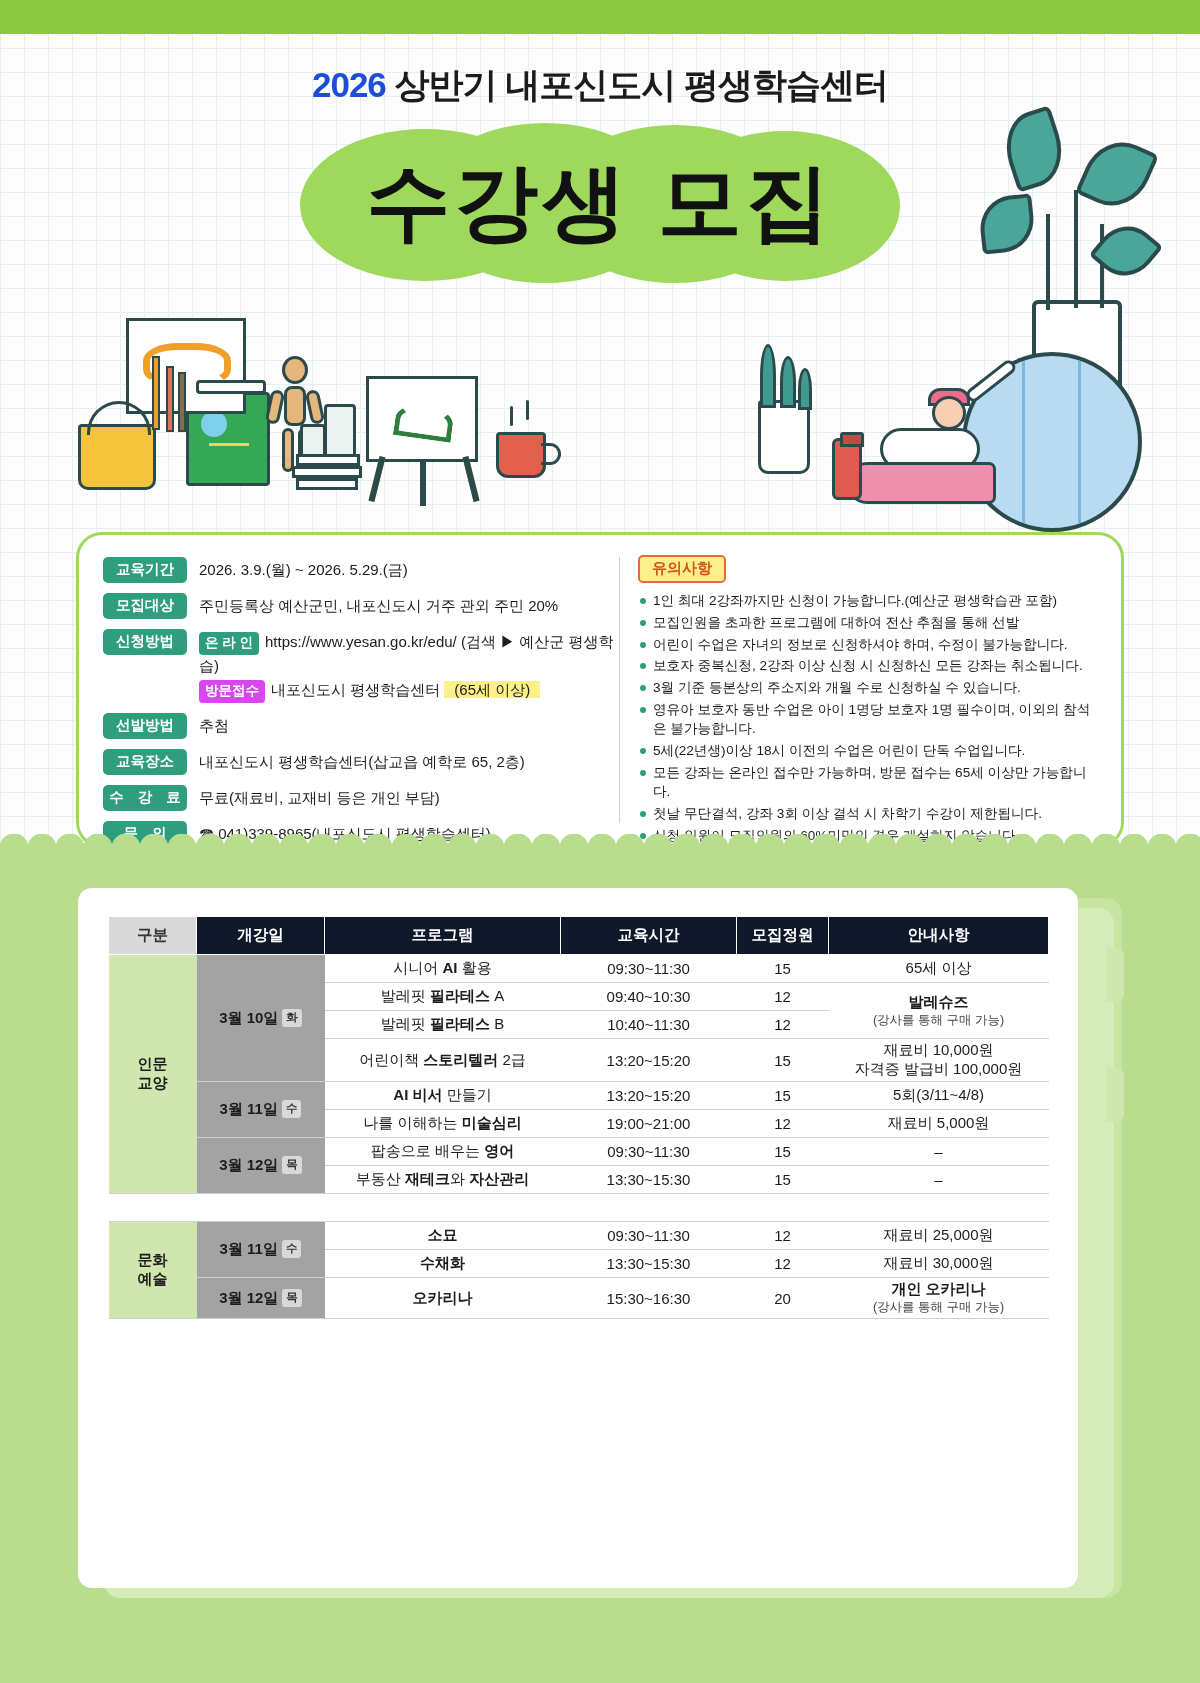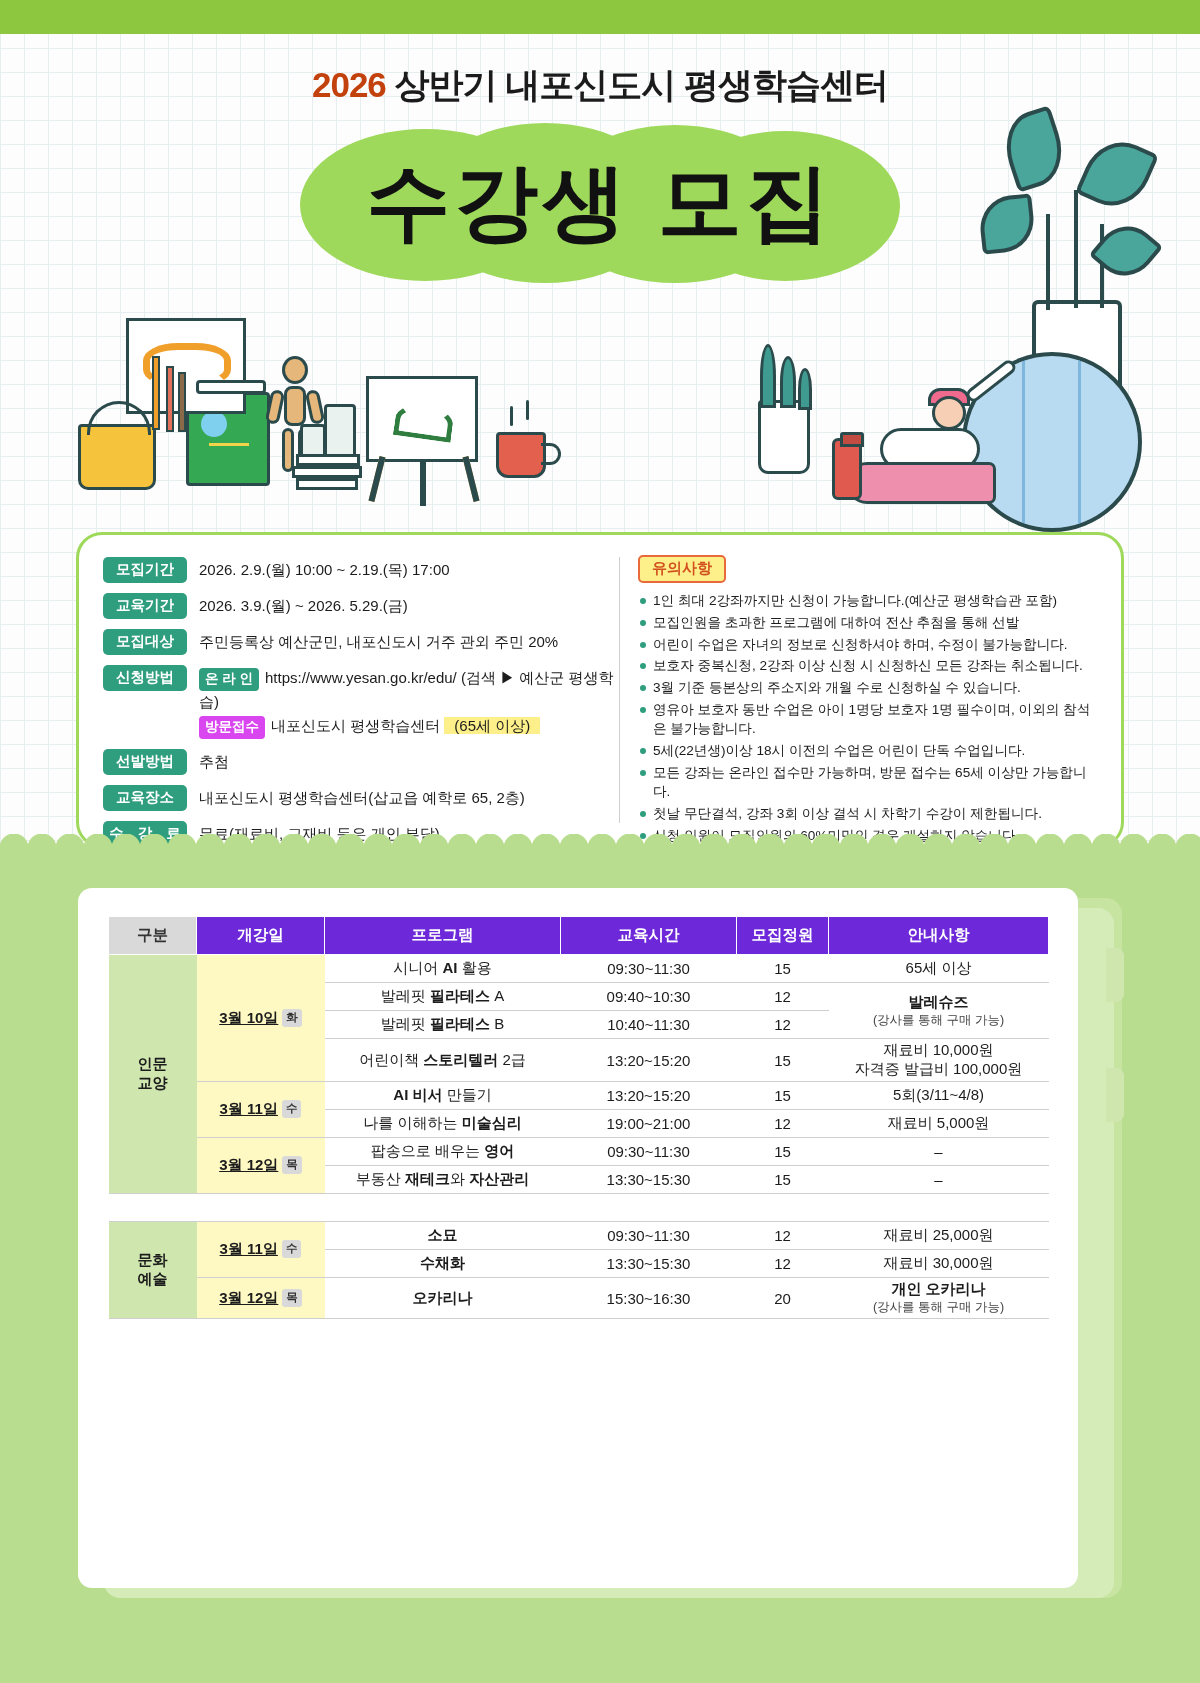--- a/index.html
+++ b/index.html
@@ -34,21 +34,21 @@
     position: absolute;
     top: 62px; left: 0; right: 0;
     text-align: center;
   }
   .head-line {
     font-size: 35px;
     font-weight: bold;
     letter-spacing: -1px;
     color: #1b1b1b;
   }
-  .head-line .year { color: #c2410c; }
+  .head-line .year { color: #1d4ed8; }
   .blob-wrap {
     position: relative;
     width: 600px;
     height: 160px;
     margin: 14px auto 0;
   }
   .blob {
     position: absolute;
     background: #9ed95b;
     border-radius: 50%;
@@ -282,21 +282,21 @@
     margin-bottom: 16px;
     letter-spacing: -0.5px;
   }
 
   table.prog {
     width: 940px;
     border-collapse: collapse;
     table-layout: fixed;
   }
   table.prog th {
-    background: #6d28d9;
+    background: #0f172a;
     color: #fff;
     font-size: 15.5px;
     font-weight: bold;
     height: 38px;
     border: 1px solid #fff;
   }
   table.prog th.gray { background: #d9d9d9; color: #333; }
   table.prog td {
     border-bottom: 1px solid #cfcfcf;
     font-size: 15px;
@@ -306,25 +306,24 @@
     padding: 2px 4px;
   }
   td.cat {
     background: #cfe6ae;
     font-weight: bold;
     font-size: 16px;
     border-bottom: 1px solid #fff;
     line-height: 1.25;
   }
   td.date {
-    background: #fef9c3;
+    background: #a3a3a3;
     font-weight: bold;
     font-size: 16px;
     border-bottom: 1px solid #fff;
-    text-decoration: underline;
   }
   .daychip {
     display: inline-block;
     background: #d9d9d9;
     color: #333;
     font-size: 11.5px;
     font-weight: bold;
     border-radius: 3px;
     padding: 1px 4px 2px;
     margin-left: 4px;
@@ -438,24 +437,20 @@
       <div class="ear"></div>
     </div>
   <div class="steam" style="left:510px; top:406px;"></div>
   <div class="steam" style="left:526px; top:400px;"></div>
 </div>
 
 <div class="info-card">
   <div class="info-cols">
     <div class="col-left">
 
-      <div class="row">
-        <div class="tag">모집기간</div>
-        <div class="val">2026. 2.9.(월) 10:00 ~ 2.19.(목) 17:00</div>
-      </div>
 
       <div class="row">
         <div class="tag">교육기간</div>
         <div class="val">2026. 3.9.(월) ~ 2026. 5.29.(금)</div>
       </div>
 
       <div class="row">
         <div class="tag">모집대상</div>
         <div class="val">주민등록상 예산군민, 내포신도시 거주 관외 주민 20%</div>
       </div>

